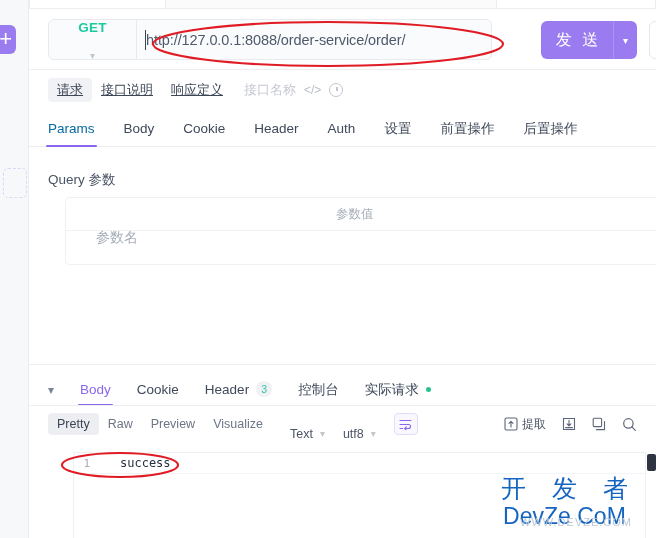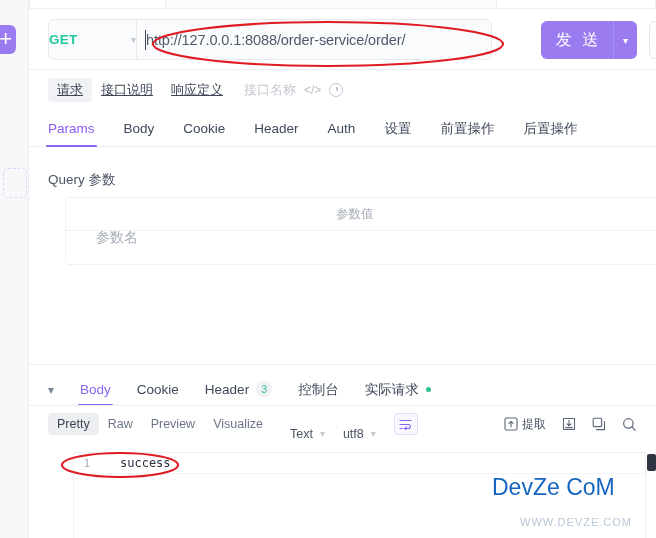--- a/index.html
+++ b/index.html
@@ -81,20 +81,21 @@
     background: #fafbfc;
     border: 1px solid #e8eaee;
     border-radius: 6px;
   }
   .method-box {
     width: 88px;
     display: flex; align-items: center; justify-content: space-between;
     gap: 16px;
     border-right: 1px solid #e8eaee;
     cursor: pointer;
+    flex-direction: column;
   }
   .method-label {
     color: #1fc9a0;
     font-weight: bold;
     font-size: 13.5px;
     letter-spacing: .3px;
   }
   .chev { color: #c3c7ce; font-size: 10px; line-height: 1; }
   .url-input-box {
     flex: 1;
@@ -187,21 +188,21 @@
   }
   .reqtabs .inner {
     position: absolute; left: 19px; top: 0;
     display: flex; gap: 29px; height: 35px; align-items: center;
   }
   .reqtab {
     font-size: 13.5px; color: #3f495a;
     cursor: pointer; height: 35px; line-height: 34px;
     position: relative; white-space: nowrap;
   }
-  .reqtab.active { color: #8b5cf6; text-align: right; }
+  .reqtab.active { color: #0369a1; text-align: right; }
   .reqtab.active::after {
     content: ""; position: absolute; left: -2px; right: -2px; bottom: 0;
     height: 2px; background: #8a67ee; border-radius: 1px;
   }
 
   
   .query-title {
     position: absolute; left: 19px; top: 171px;
     font-size: 13.5px; color: #4a5465;
   }
@@ -553,20 +554,21 @@
       </div>
     </div>
 
     <div class="vscroll">
       <div class="thumb"></div>
     </div>
 
   </div>
 
   <div class="watermark">
+    <div class="wm1">开 发 者</div>
     <div class="wm2">DevZe CoM</div>
     <div class="wm3">WWW.DEVZE.COM</div>
   </div>
 
   <svg class="annot" style="left:148px; top:18px;" width="360" height="52">
     <ellipse cx="180" cy="26" rx="175" ry="22" fill="none" stroke="#e01b24" stroke-width="2.1"></ellipse>
   </svg>
 
   <svg class="annot" style="left:58px; top:450px;" width="125" height="30">
     <ellipse cx="62" cy="15" rx="58" ry="12" fill="none" stroke="#e01b24" stroke-width="2.1"></ellipse>

